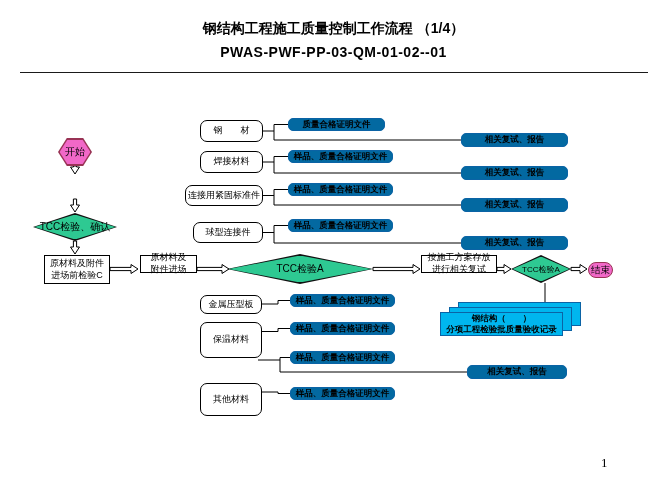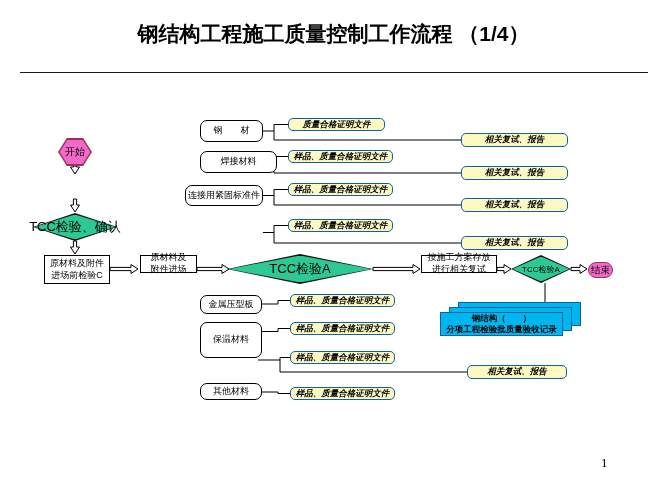--- a/index.html
+++ b/index.html
@@ -1,55 +1,56 @@
 <!DOCTYPE html>
 <html><head>
 <meta charset="utf-8">
 <style>
   html,body{margin:0;padding:0;background:#fff;}
   .canvas{position:relative;width:667px;height:500px;background:#fff;overflow:hidden;
           font-family:"Liberation Sans","DejaVu Sans",sans-serif;color:#000;}
   .abs{position:absolute;}
-  .title{left:0;right:0;top:20px;text-align:center;font-size:21px;font-weight:bold;}
+  .title{left:0;right:0;top:20px;text-align:center;font-size:14px;font-weight:bold;}
   .code{left:0;right:0;top:44px;text-align:center;font-size:14px;font-weight:bold;letter-spacing:.5px;}
   .rule{left:20px;top:72px;width:628px;height:0;border-top:1.6px solid #1a1a1a;}
   .section{left:24px;top:78px;font-size:11px;font-weight:bold;}
   .pageno{left:601px;top:455px;font-size:13px;font-family:"Liberation Serif","DejaVu Serif",serif;}
 
   .box{border:1.2px solid #000;background:#fff;display:flex;flex-direction:column;
        align-items:center;justify-content:center;font-size:9px;line-height:1.3;
        text-align:center;white-space:nowrap;box-sizing:border-box;}
   .rbox{border-radius:7px;}
-  .doc{background:#fef9c3;border:1.3px solid #0B63A5;border-radius:5px;display:flex;
+  .doc{background:#0369a1;border:1.3px solid #0B63A5;border-radius:5px;display:flex;
        align-items:center;justify-content:center;font-size:8.5px;font-weight:bold;
-       white-space:nowrap;box-sizing:border-box;color:#000;font-style:italic;}
+       white-space:nowrap;box-sizing:border-box;color:#000;}
   .stackbox{background:#00B6EF;border:1.3px solid #0B63A5;box-sizing:border-box;}
   .stacktext{display:flex;flex-direction:column;align-items:center;justify-content:center;
        font-size:8.5px;font-weight:bold;line-height:1.35;text-align:center;white-space:nowrap;}
 
   .dia .o{position:absolute;inset:0;clip-path:polygon(50% 0,100% 50%,50% 100%,0 50%);background:#111;}
   .dia .i{position:absolute;inset:1.6px;clip-path:polygon(50% 0,100% 50%,50% 100%,0 50%);background:#2EC992;}
   .dia .t{position:absolute;inset:0;display:flex;align-items:center;justify-content:center;
-          font-size:13px;white-space:nowrap;}
+          font-size:10px;white-space:nowrap;}
 
   .hex .o{position:absolute;inset:0;clip-path:polygon(26% 0,74% 0,100% 50%,74% 100%,26% 100%,0 50%);background:#993355;}
   .hex .i{position:absolute;inset:1.6px;clip-path:polygon(26% 0,74% 0,100% 50%,74% 100%,26% 100%,0 50%);background:#F168C8;}
   .hex .t{position:absolute;inset:0;display:flex;align-items:center;justify-content:center;
           font-size:10px;white-space:nowrap;}
 
   .stadium{background:#F168C8;border:1.3px solid #993355;border-radius:8px;display:flex;
            align-items:center;justify-content:center;font-size:9.5px;white-space:nowrap;box-sizing:border-box;}
   svg{position:absolute;left:0;top:0;}
 </style>
 </head>
 <body>
 
 <div class="canvas">
 
   <div class="abs title">钢结构工程施工质量控制工作流程 （1/4）</div>
+  <div class="abs code">PWAS-PWF-PP-03-QM-01-02--01</div>
   <div class="abs rule"></div>
   <div class="abs pageno">1</div>
 
   <svg width="667" height="500">
     <g stroke="#000" stroke-width="1" fill="none">
       <path d="M263,131 H274 M274,124.5 V140 M274,124.5 H288 M274,140 H461"></path>
       <path d="M263,162 H274 M274,156.5 V173 M274,156.5 H288 M274,173 H461"></path>
       <path d="M263,195.5 H274 M274,189.5 V205 M274,189.5 H288 M274,205 H461"></path>
       <path d="M263,232.5 H274 M274,225.5 V243 M274,225.5 H288 M274,243 H461"></path>
       <path d="M262,304 H278 V300.5 H290"></path>
@@ -117,40 +118,43 @@
   <div class="abs box rbox" style="left:200px;top:120px;width:63px;height:22px;">
     <span>钢　　材</span>
   </div>
   <div class="abs doc" style="left:288px;top:118px;width:97px;height:13px;">
     <span>质量合格证明文件</span>
   </div>
   <div class="abs doc" style="left:461px;top:133px;width:107px;height:14px;">
     <span>相关复试、报告</span>
   </div>
 
-  <div class="abs box rbox" style="left:200px;top:151px;width:77px;height:22px;">
+  <div class="abs box rbox" style="left:200px;top:151px;width:63px;height:22px;">
     <span>焊接材料</span>
   </div>
   <div class="abs doc" style="left:288px;top:150px;width:105px;height:13px;">
     <span>样品、质量合格证明文件</span>
   </div>
   <div class="abs doc" style="left:461px;top:166px;width:107px;height:14px;">
     <span>相关复试、报告</span>
   </div>
 
   <div class="abs box rbox" style="left:185px;top:185px;width:78px;height:21px;text-align:center;">
     <span>连接用紧固标准件</span>
   </div>
   <div class="abs doc" style="left:288px;top:183px;width:105px;height:13px;">
     <span>样品、质量合格证明文件</span>
   </div>
   <div class="abs doc" style="left:461px;top:198px;width:107px;height:14px;">
     <span>相关复试、报告</span>
   </div>
 
+  <div class="abs box rbox" style="left:193px;top:222px;width:70px;height:21px;">
+    <span>球型连接件</span>
+  </div>
   <div class="abs doc" style="left:288px;top:219px;width:105px;height:13px;">
     <span>样品、质量合格证明文件</span>
   </div>
   <div class="abs doc" style="left:461px;top:236px;width:107px;height:14px;">
     <span>相关复试、报告</span>
   </div>
 
   <div class="abs box rbox" style="left:200px;top:295px;width:62px;height:19px;">
     <span>金属压型板</span>
   </div>
@@ -165,21 +169,21 @@
     <span>样品、质量合格证明文件</span>
   </div>
 
   <div class="abs doc" style="left:290px;top:351px;width:105px;height:13px;">
     <span>样品、质量合格证明文件</span>
   </div>
   <div class="abs doc" style="left:467px;top:365px;width:100px;height:14px;">
     <span>相关复试、报告</span>
   </div>
 
-  <div class="abs box rbox" style="left:200px;top:383px;width:62px;height:17px;text-align:right;">
+  <div class="abs box rbox" style="left:200px;top:383px;width:62px;height:33px;text-align:right;">
     <span>其他材料</span>
   </div>
   <div class="abs doc" style="left:290px;top:387px;width:105px;height:13px;">
     <span>样品、质量合格证明文件</span>
   </div>
 
   <div class="abs stackbox" style="left:458px;top:302px;width:123px;height:24px;"></div>
   <div class="abs stackbox" style="left:449px;top:307px;width:123px;height:24px;"></div>
   <div class="abs stackbox stacktext" style="left:440px;top:312px;width:123px;height:24px;">
     <span>钢结构（　　）</span>

